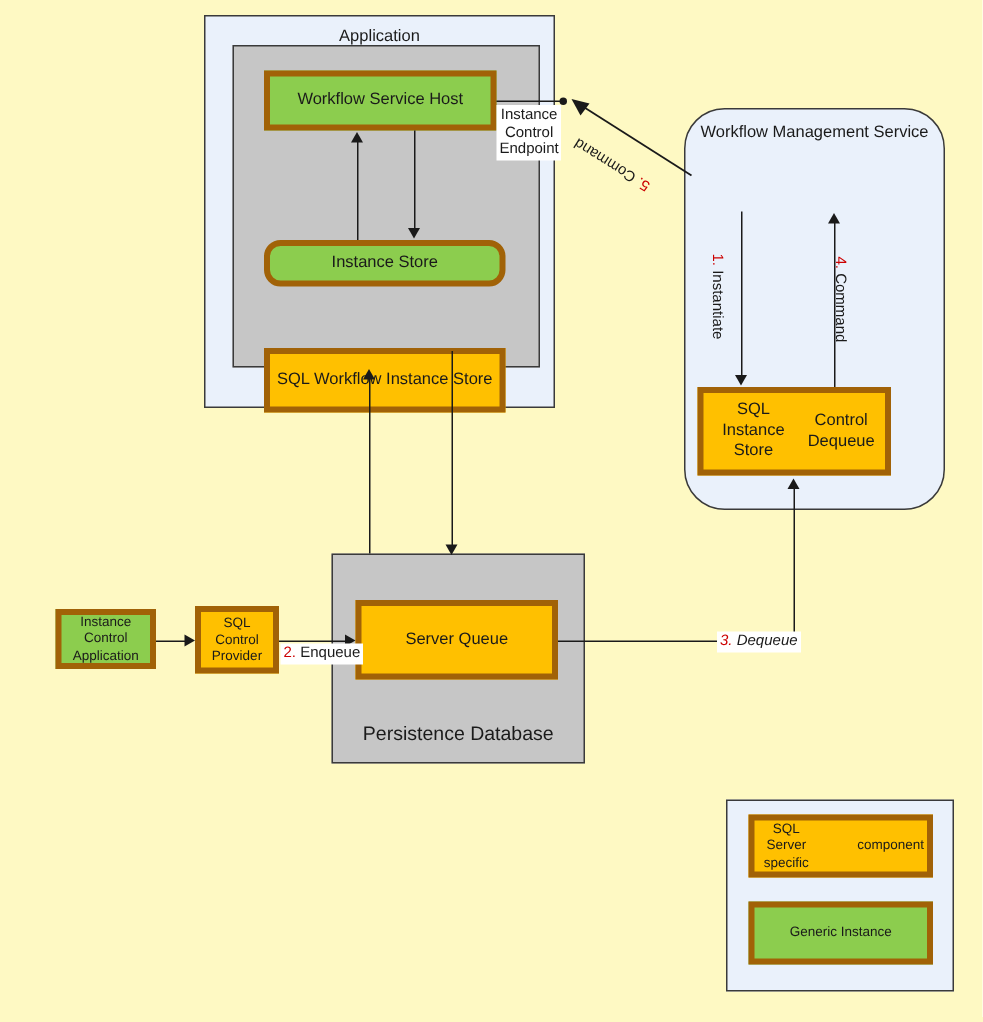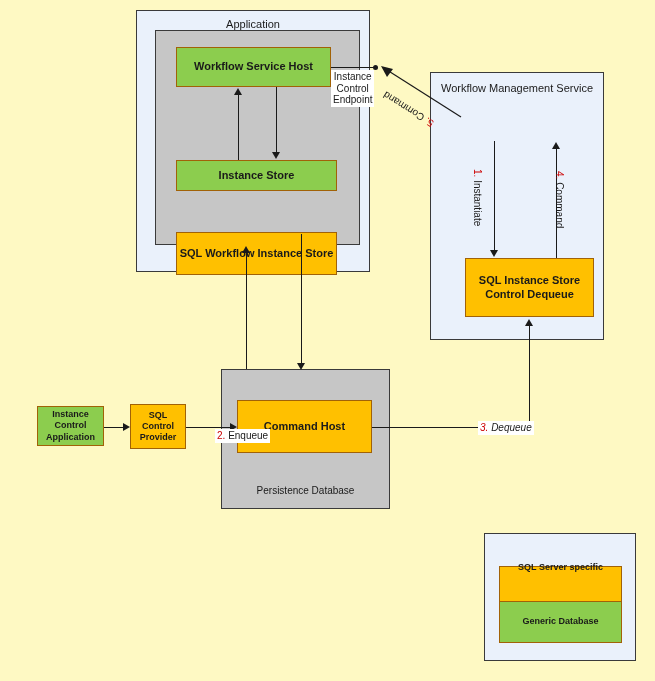--- a/index.html
+++ b/index.html
@@ -38,37 +38,36 @@
     position: absolute;
     background: #c6c6c6;
     border: 1px solid #3a3a3a;
     box-sizing: border-box;
   }
   .gray-title {
     position: absolute;
     left: 0;
     right: 0;
     text-align: center;
-    font-size: 10px;
+    font-size: 13px;
     color: #1a1a1a;
     white-space: nowrap;
   }
   .box {
     position: absolute;
     box-sizing: border-box;
-    border: 1px solid #a16207;
+    border: 4px solid #a16207;
     display: flex;
     align-items: center;
     justify-content: center;
     text-align: center;
     font-size: 11px;
     color: #1a1a1a;
     line-height: 1.25;
     padding: 2px;
-    font-weight: bold;
   }
   .box.green { background: #8ccd4e; }
   .box.orange { background: #ffc000; }
   .box.small { font-size: 9px; }
 
   .line {
     position: absolute;
     background: #1a1a1a;
   }
   .vline { width: 1px; }
@@ -133,45 +132,45 @@
 <div id="canvas">
 
   <div class="panel" style="left:136px; top:10px; width:234px; height:262px;">
     <div class="panel-title" style="top:7px;">Application</div>
   </div>
 
   <div class="gray-panel" style="left:155px; top:30px; width:205px; height:215px;"></div>
 
   <div class="box green" style="left:176px; top:47px; width:155px; height:40px;">Workflow Service Host</div>
 
-  <div class="box green" style="left:176px; top:160px; width:161px; height:31px;">Instance Store</div>
+  <div class="box green" style="left:176px; top:160px; width:161px; height:31px;border-radius:11px;">Instance Store</div>
 
   <div class="box orange" style="left:176px; top:191px; width:161px; height:43px;margin-top:41px;">SQL Workflow Instance Store</div>
 
   <div class="line vline" style="left:238px; top:94px; height:66px;"></div>
   <div class="arrow-up" style="left:234px; top:88px;"></div>
 
   <div class="line vline" style="left:276px; top:87px; height:66px;"></div>
   <div class="arrow-down" style="left:272px; top:152px;"></div>
 
   <div class="line hline" style="left:331px; top:67px; width:45px;"></div>
   <div class="dot" style="left:373px; top:65px;"></div>
 
   <div class="edge-label multiline" style="left:331px; top:70px;">
     <span>Instance</span><br>
     <span>Control</span><br>
     <span>Endpoint</span>
   </div>
 
-  <div class="panel" style="left:430px; top:72px; width:174px; height:268px;">
+  <div class="panel" style="left:456px; top:72px; width:174px; height:268px;border-radius:27px;">
     <div class="panel-title" style="top:9px;">Workflow Management Service</div>
   </div>
 
 
-  <div class="box orange" style="left:465px; top:258px; width:129px; height:59px; flex-direction:column;">
+  <div class="box orange" style="left:465px; top:258px; width:129px; height:59px; flex-direction:row;">
     <span>SQL Instance Store</span>
     <span>Control Dequeue</span>
   </div>
 
   <div class="line vline" style="left:494px; top:141px; height:110px;"></div>
   <div class="arrow-down" style="left:490px; top:250px;"></div>
   <div class="edge-label plain rot-down" style="left:484px; top:167px;">
     <span class="num">1.</span>
     <span>Instantiate</span>
   </div>
@@ -189,21 +188,21 @@
   </svg>
   <div class="edge-label plain rot-diag" style="left:431px; top:131px; transform: rotate(212deg);">
     <span class="num">5.</span>
     <span>Command</span>
   </div>
 
   <div class="gray-panel" style="left:221px; top:369px; width:169px; height:140px;">
     <div class="gray-title" style="bottom:12px;">Persistence Database</div>
   </div>
 
-  <div class="box orange" style="left:237px; top:400px; width:135px; height:53px;">Command Host</div>
+  <div class="box orange" style="left:237px; top:400px; width:135px; height:53px;">Server Queue</div>
 
   <div class="line vline" style="left:246px; top:252px; height:117px;"></div>
   <div class="arrow-up" style="left:242px; top:246px;"></div>
 
   <div class="line vline" style="left:301px; top:234px; height:134px;"></div>
   <div class="arrow-down" style="left:297px; top:363px;"></div>
 
   <div class="box green small" style="left:37px; top:406px; width:67px; height:40px; flex-direction:column;">
     <span>Instance</span>
     <span>Control</span>
@@ -214,36 +213,36 @@
     <span>SQL</span>
     <span>Control</span>
     <span>Provider</span>
   </div>
 
   <div class="line hline" style="left:104px; top:427px; width:20px;"></div>
   <div class="arrow-right" style="left:123px; top:423px;"></div>
 
   <div class="line hline" style="left:186px; top:427px; width:45px;"></div>
   <div class="arrow-right" style="left:230px; top:423px;"></div>
-  <div class="edge-label" style="left:187px; top:429px;margin-left:28px;">
+  <div class="edge-label" style="left:187px; top:429px;">
     <span class="num">2.</span>
     <span>Enqueue</span>
   </div>
 
   <div class="line hline" style="left:372px; top:427px; width:113px;"></div>
   <div class="line vline" style="left:529px; top:325px; height:102px;"></div>
   <div class="line hline" style="left:485px; top:427px; width:45px;"></div>
   <div class="arrow-up" style="left:525px; top:319px;"></div>
   <div class="edge-label" style="left:478px; top:421px;font-style:italic;">
     <span class="num">3.</span>
     <span>Dequeue</span>
   </div>
 
   <div class="panel" style="left:484px; top:533px; width:152px; height:128px;"></div>
 
-  <div class="box orange small" style="left:499px; top:566px; width:123px; height:42px; flex-direction:column;gap:28px;">
+  <div class="box orange small" style="left:499px; top:543px; width:123px; height:42px; gap:28px;">
     <span>SQL Server specific</span>
     <span>component</span>
   </div>
 
-  <div class="box green small" style="left:499px; top:601px; width:123px; height:42px;">Generic Database</div>
+  <div class="box green small" style="left:499px; top:601px; width:123px; height:42px;">Generic Instance</div>
 
 </div>
 
 </body></html>

